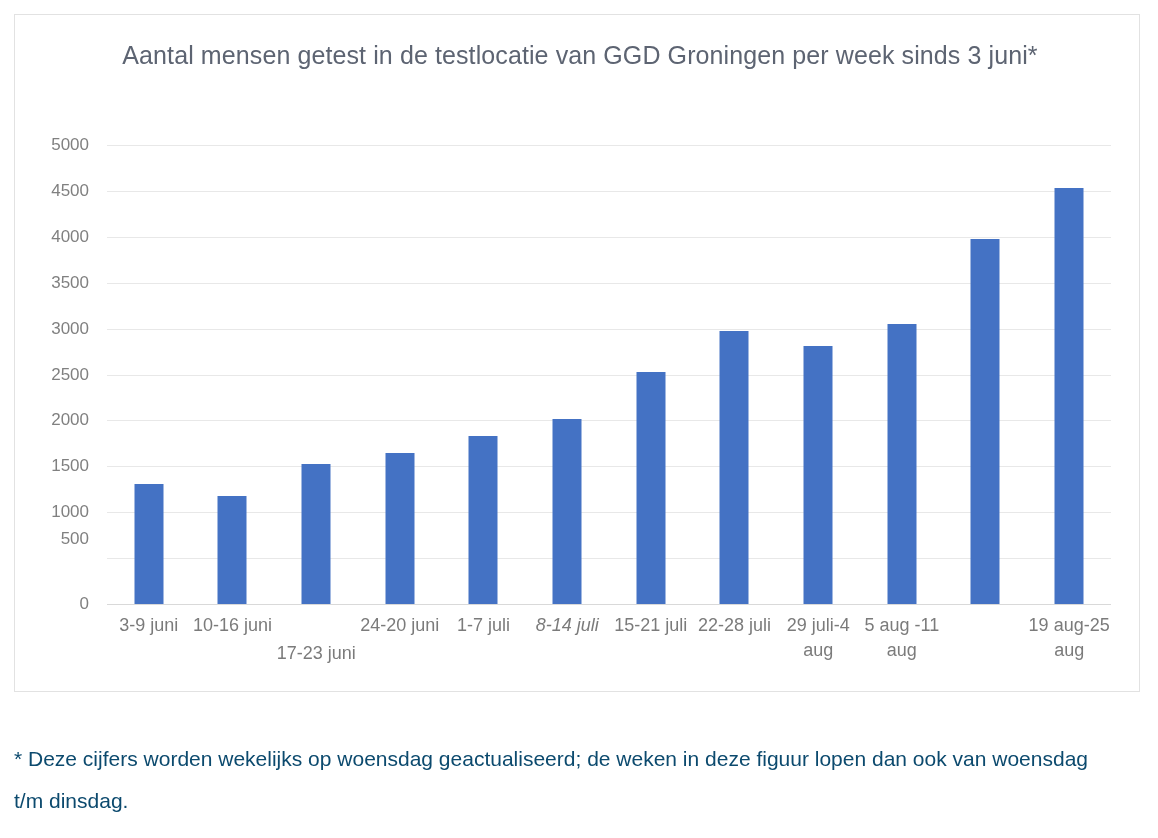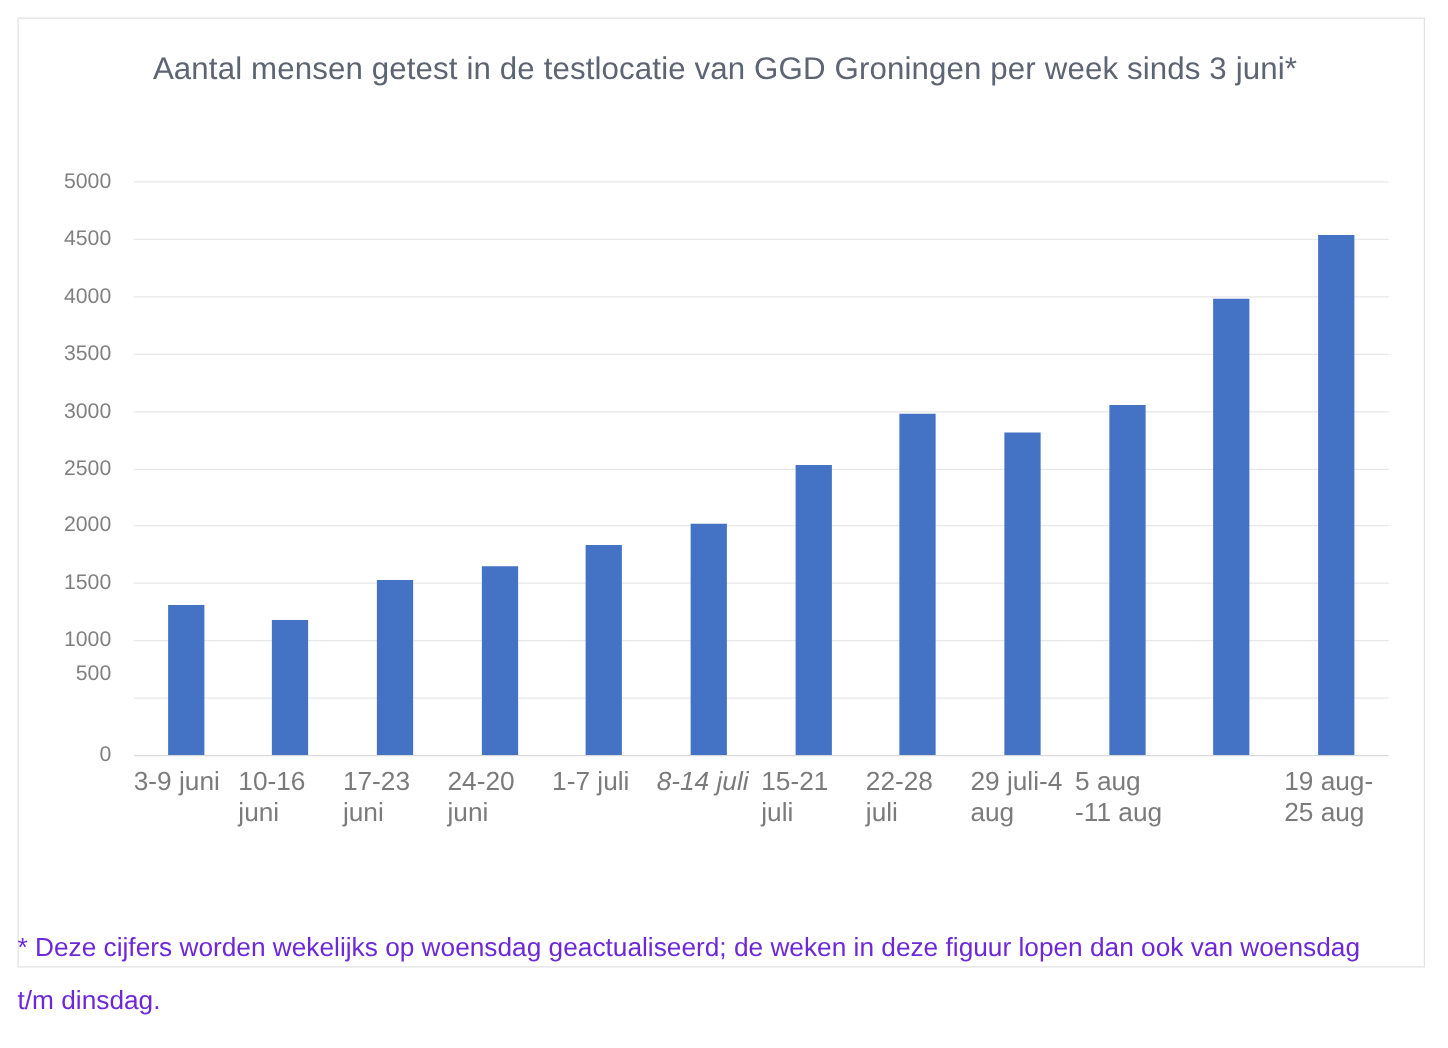--- a/index.html
+++ b/index.html
@@ -14,21 +14,21 @@
     position: relative;
     overflow: hidden;
   }
 
   
   #chart-card {
     position: absolute;
     left: 14px;
     top: 14px;
     width: 1126px;
-    height: 760px;
+    height: 678px;
     background: #ffffff;
     border: 1px solid #e2e2e2;
     box-sizing: border-box;
   }
 
   #chart-title {
     position: absolute;
     left: 60px;
     top: 22px;
     width: 1010px;
@@ -97,36 +97,36 @@
   #xlabels {
     position: absolute;
     left: 92px;
     top: 598px;
     width: 1004px;
     height: 70px;
   }
   .xlabel {
     position: absolute;
     top: 0;
-    text-align: left;
-    font-size: 21px;
+    text-align: center;
+    font-size: 18px;
     line-height: 25px;
     color: #7b7b7b;
     white-space: pre-line;
   }
 
   
   #footnote {
     position: absolute;
     left: 14px;
     top: 738px;
     width: 1090px;
     font-size: 21px;
     line-height: 42px;
-    color: #6d28d9;
+    color: #0c4a6e;
     font-weight: 400;
   }
 </style>
 </head>
 <body>
 
 <div id="chart-card">
 
   <div id="chart-title">Aantal mensen getest in de testlocatie van GGD Groningen per week sinds 3 juni*</div>
 
@@ -193,21 +193,21 @@
         </div>
         <div class="bar-slot" style="left: 920.333px; width: 83.6667px;">
           <div class="bar" title="19 aug-25 aug: 4530" style="height: 415.854px; background: rgb(68, 114, 196);"></div>
         </div>
       </div>
   </div>
 
   <div id="xlabels">
       <div class="xlabel" style="left: 0px; width: 83.6667px;">3-9 juni</div>
       <div class="xlabel" style="left: 83.6667px; width: 83.6667px;">10-16 juni</div>
-      <div class="xlabel" style="left: 167.333px; width: 83.6667px;">17-23 juni</div>
+      <div class="xlabel" style="left: 167.333px; width: 83.6667px; margin-top: 28px;">17-23 juni</div>
       <div class="xlabel" style="left: 251px; width: 83.6667px;">24-20 juni</div>
       <div class="xlabel" style="left: 334.667px; width: 83.6667px;">1-7 juli</div>
       <div class="xlabel" style="left: 418.333px; width: 83.6667px; font-style: italic;">8-14 juli</div>
       <div class="xlabel" style="left: 502px; width: 83.6667px;">15-21 juli</div>
       <div class="xlabel" style="left: 585.667px; width: 83.6667px;">22-28 juli</div>
       <div class="xlabel" style="left: 669.333px; width: 83.6667px;">29 juli-4 aug</div>
       <div class="xlabel" style="left: 753px; width: 83.6667px;">5 aug -11 aug</div>
       <div class="xlabel" style="left: 920.333px; width: 83.6667px;">19 aug-25 aug</div>
     </div>
 

